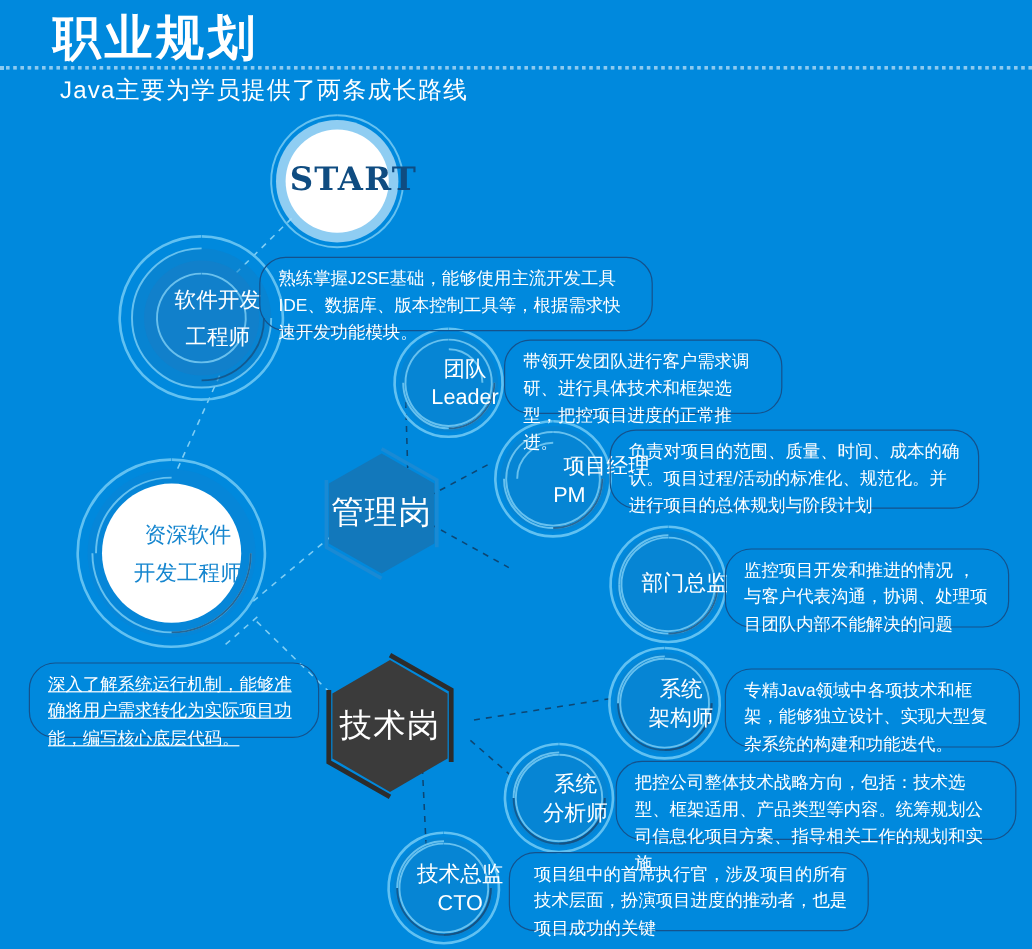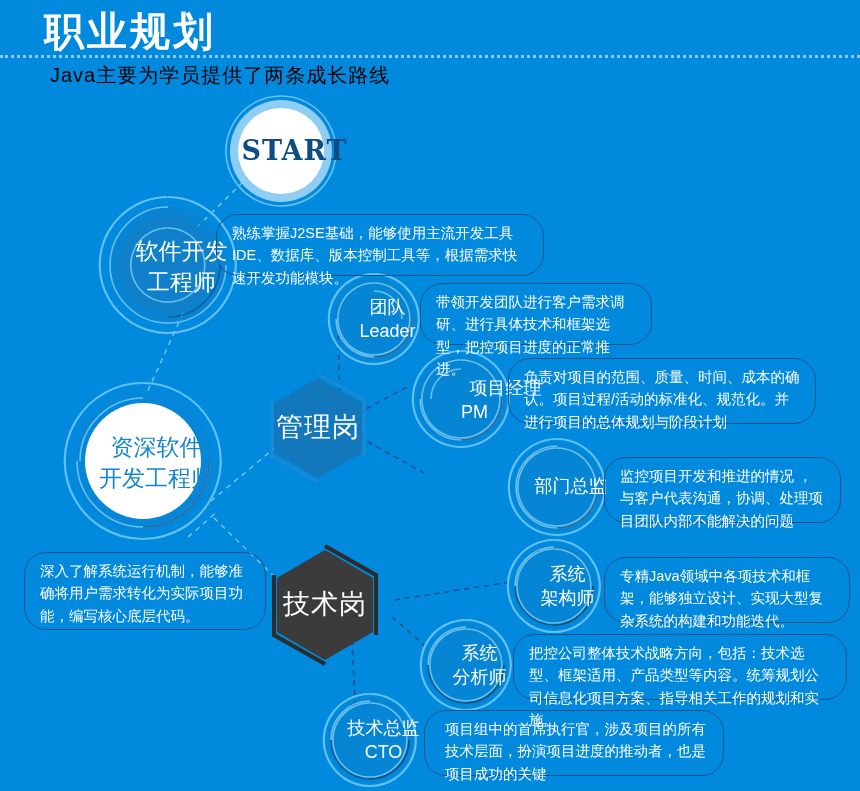--- a/index.html
+++ b/index.html
@@ -39,21 +39,21 @@
     top: 55px;
     width: 860px;
     height: 0;
     border-top: 3px dotted rgba(255,255,255,.55);
   }
   .page-subtitle {
     position: absolute;
     left: 50px;
     top: 62px;
     font-size: 20px;
-    color: #000000;
+    color: #ffffff;
     letter-spacing: 1px;
     white-space: nowrap;
   }
   
   #canvas {
     position: absolute;
     left: 0; top: 0;
     width: 860px;
     height: 791px;
   }
@@ -73,21 +73,21 @@
     font-size: 27px;
     color: #0f4c81;
     letter-spacing: 1px;
   }
   .node-white-on-blue {
     color: #ffffff;
   }
   .node-blue-on-white {
     color: #1686cf;
   }
-  .node-big { font-size: 23px; }
+  .node-big { font-size: 18px; }
   .node-mid { font-size: 18px; }
   .hex-label {
     position: absolute;
     transform: translate(-50%, -50%);
     color: #ffffff;
     font-size: 27px;
     letter-spacing: 1px;
     white-space: nowrap;
     pointer-events: none;
   }
@@ -268,21 +268,21 @@
   </div>
 
   <div class="desc" style="left:508px; top:358px; width:308px; height:66px;">
     <span class="desc-inner">负责对项目的范围、质量、时间、成本的确认。项目过程/活动的标准化、规范化。并进行项目的总体规划与阶段计划</span>
   </div>
 
   <div class="desc" style="left:604px; top:457px; width:237px; height:66px;">
     <span class="desc-inner">监控项目开发和推进的情况 ，与客户代表沟通，协调、处理项目团队内部不能解决的问题</span>
   </div>
 
-  <div class="desc" style="left:24px; top:552px; width:242px; height:78px;">
+  <div class="desc" style="left:24px; top:552px; width:242px; height:63px;text-decoration:underline;">
     <span class="desc-inner">深入了解系统运行机制，能够准确将用户需求转化为实际项目功能，编写核心底层代码。</span>
   </div>
 
   <div class="desc" style="left:604px; top:557px; width:246px; height:66px;">
     <span class="desc-inner">专精Java领域中各项技术和框架，能够独立设计、实现大型复杂系统的构建和功能迭代。</span>
   </div>
 
   <div class="desc" style="left:513px; top:634px; width:334px; height:66px;">
     <span class="desc-inner">把控公司整体技术战略方向，包括：技术选型、框架适用、产品类型等内容。统筹规划公司信息化项目方案、指导相关工作的规划和实施。</span>
   </div>

